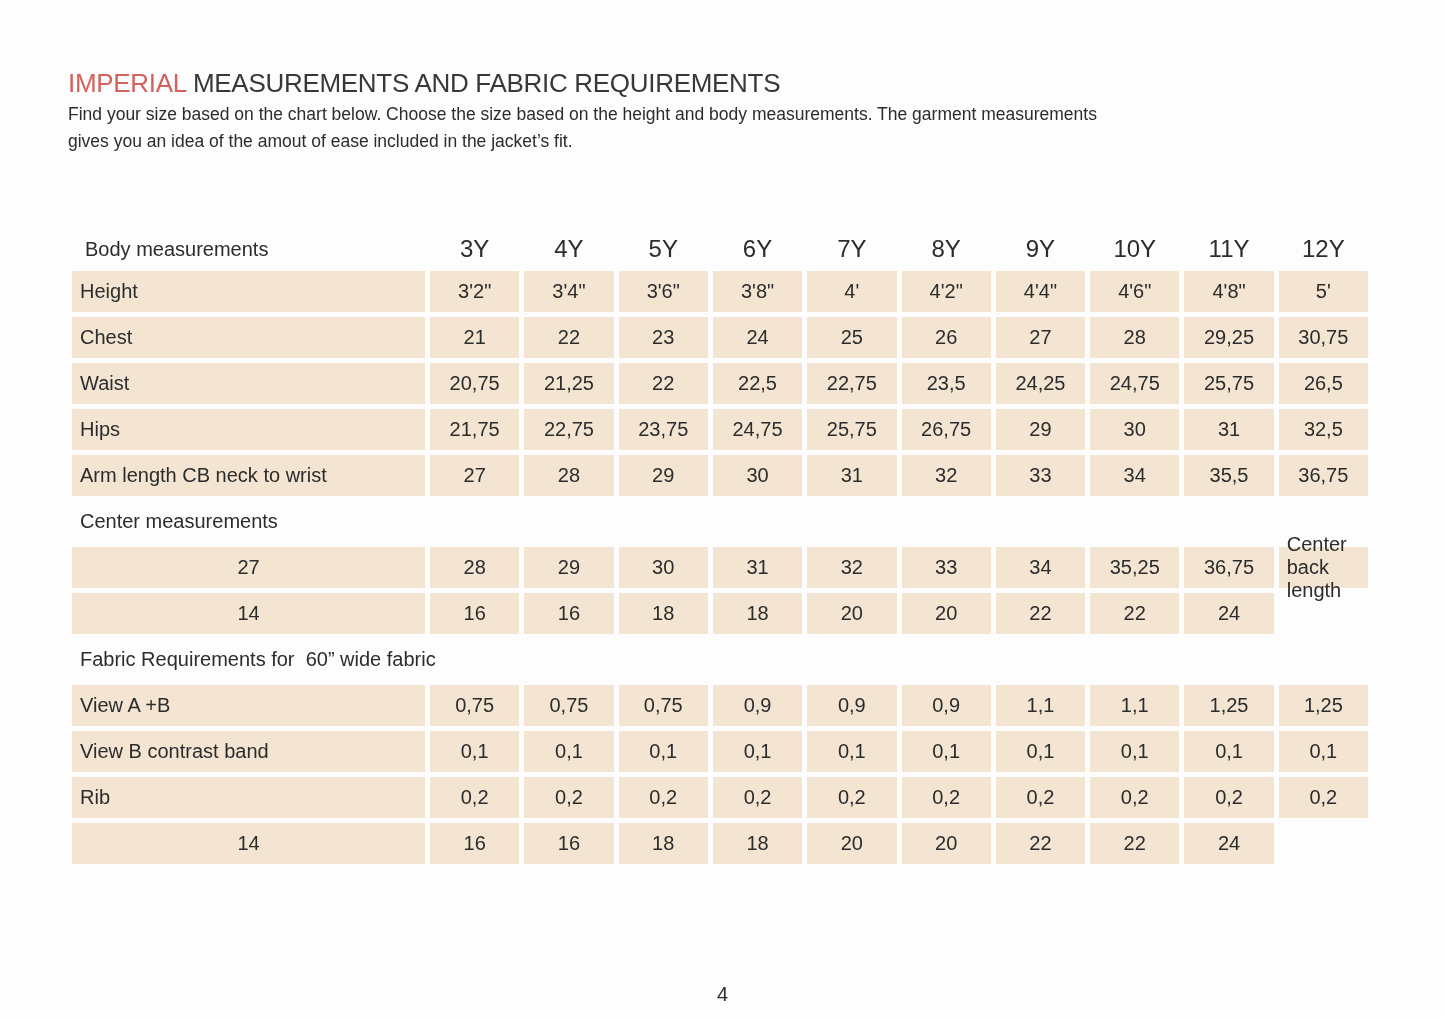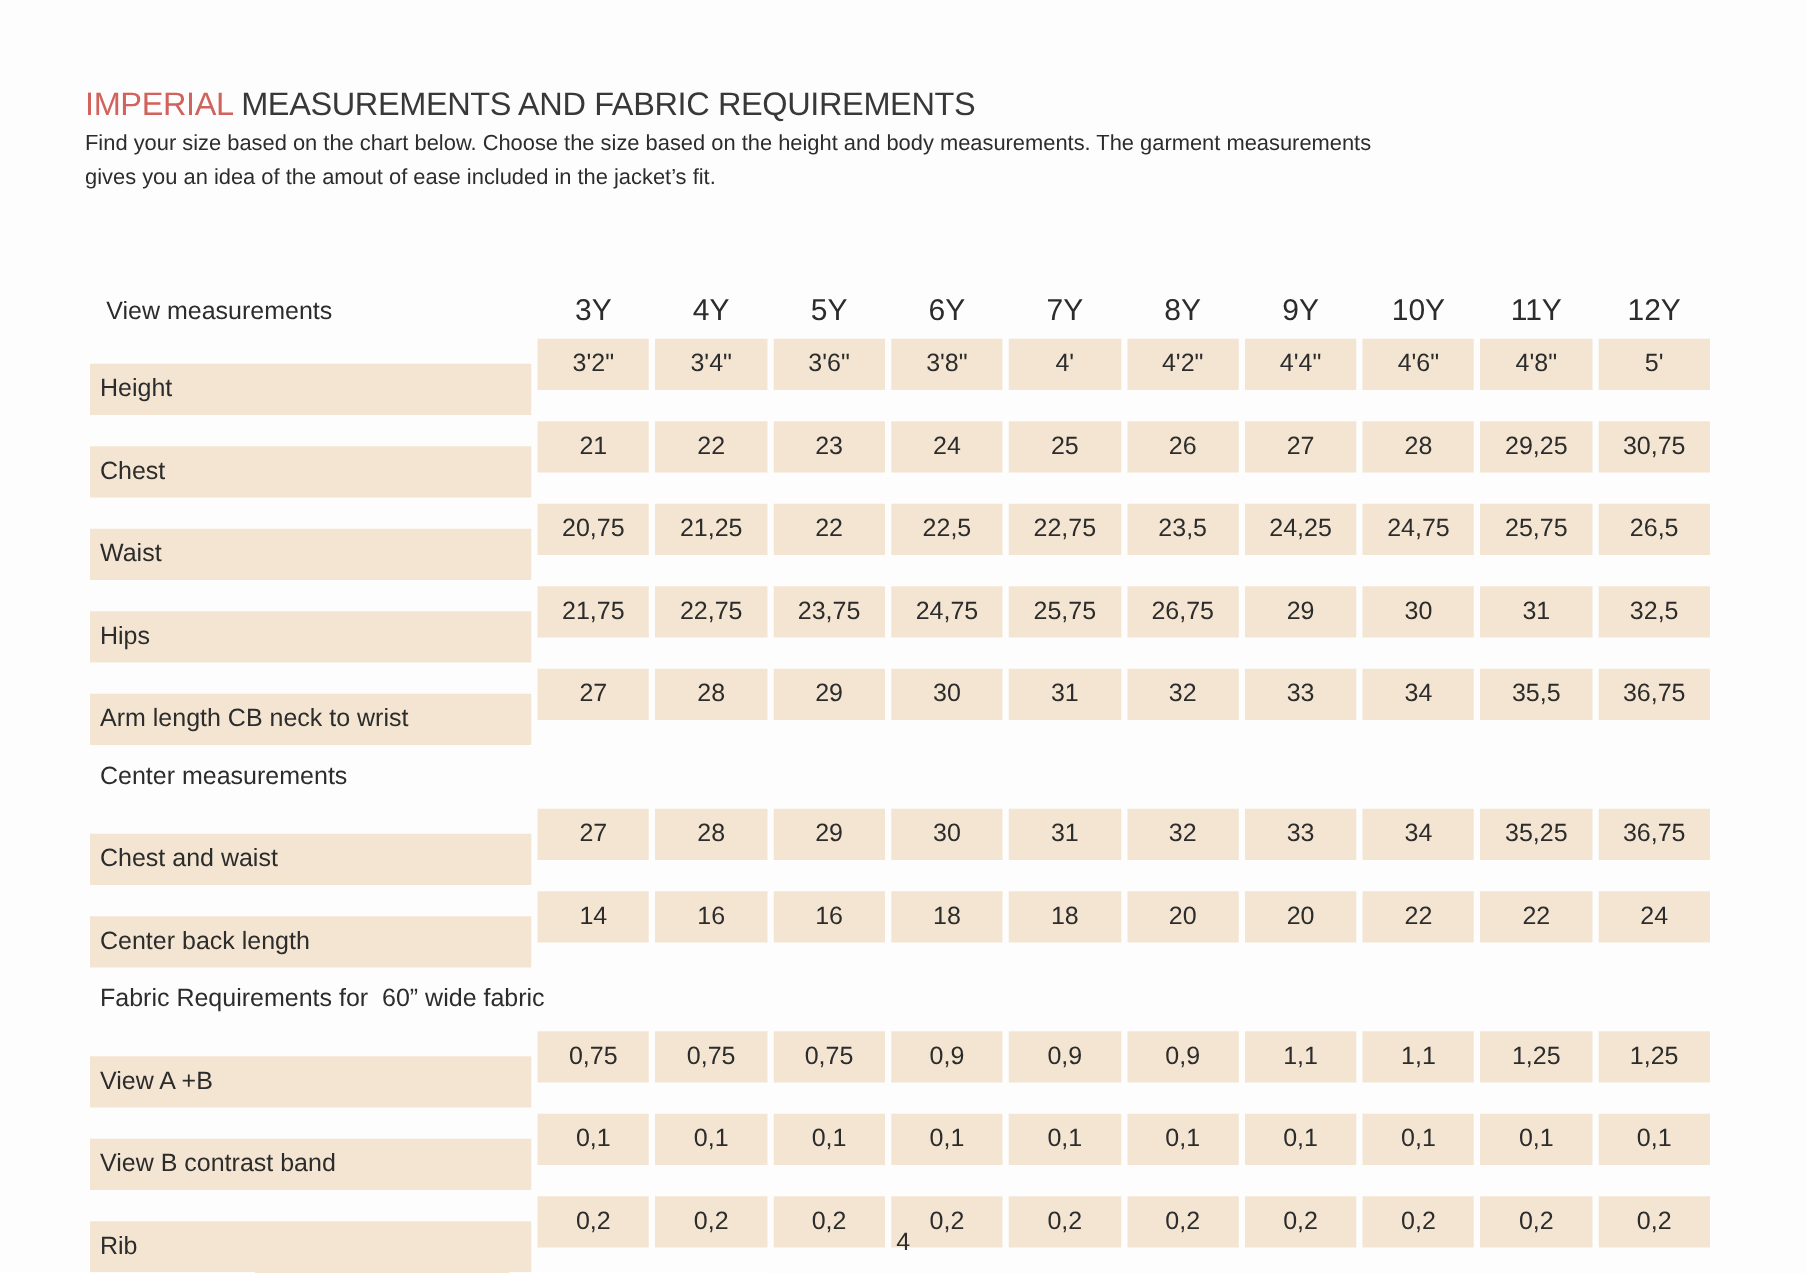--- a/index.html
+++ b/index.html
@@ -67,21 +67,21 @@
     font-size: 20px;
     white-space: pre-wrap;
   }
   .cell {
     height: 41px;
     background: var(--cell-bg, #f3e5d1);
     display: flex;
     align-items: center;
     font-size: 20px;
   }
-  .cell.label { padding-left: 8px; margin-top: 20px; }
+  .cell.label { padding-left: 8px; }
   .cell.value { justify-content: center; }
   .page-number {
     position: absolute;
     left: 0;
     top: 983px;
     width: 100%;
     text-align: center;
     font-size: 20px;
     color: var(--text, #2c2c2c);
   }
@@ -92,21 +92,21 @@
 <div class="page">
 
   <h1 class="title"><span class="accent">IMPERIAL</span><span> MEASUREMENTS AND FABRIC REQUIREMENTS</span></h1>
 
   <p class="intro">
     <span class="intro-line">Find your size based on the chart below. Choose the size based on the height and body measurements. The garment measurements</span>
     <span class="intro-line">gives you an idea of the amout of ease included in the jacket’s fit.</span>
   </p>
 
   <div class="size-table" id="size-table">
-      <div class="th-label">View measurements</div>
+      <div class="th-label">Body measurements</div>
       <div class="th-col">3Y</div>
       <div class="th-col">4Y</div>
       <div class="th-col">5Y</div>
       <div class="th-col">6Y</div>
       <div class="th-col">7Y</div>
       <div class="th-col">8Y</div>
       <div class="th-col">9Y</div>
       <div class="th-col">10Y</div>
       <div class="th-col">11Y</div>
       <div class="th-col">12Y</div>
@@ -159,21 +159,20 @@
       <div class="cell value">28</div>
       <div class="cell value">29</div>
       <div class="cell value">30</div>
       <div class="cell value">31</div>
       <div class="cell value">32</div>
       <div class="cell value">33</div>
       <div class="cell value">34</div>
       <div class="cell value">35,5</div>
       <div class="cell value">36,75</div>
       <div class="section-title">Center measurements</div>
-      <div class="cell label">Chest and waist</div>
       <div class="cell value">27</div>
       <div class="cell value">28</div>
       <div class="cell value">29</div>
       <div class="cell value">30</div>
       <div class="cell value">31</div>
       <div class="cell value">32</div>
       <div class="cell value">33</div>
       <div class="cell value">34</div>
       <div class="cell value">35,25</div>
       <div class="cell value">36,75</div>

